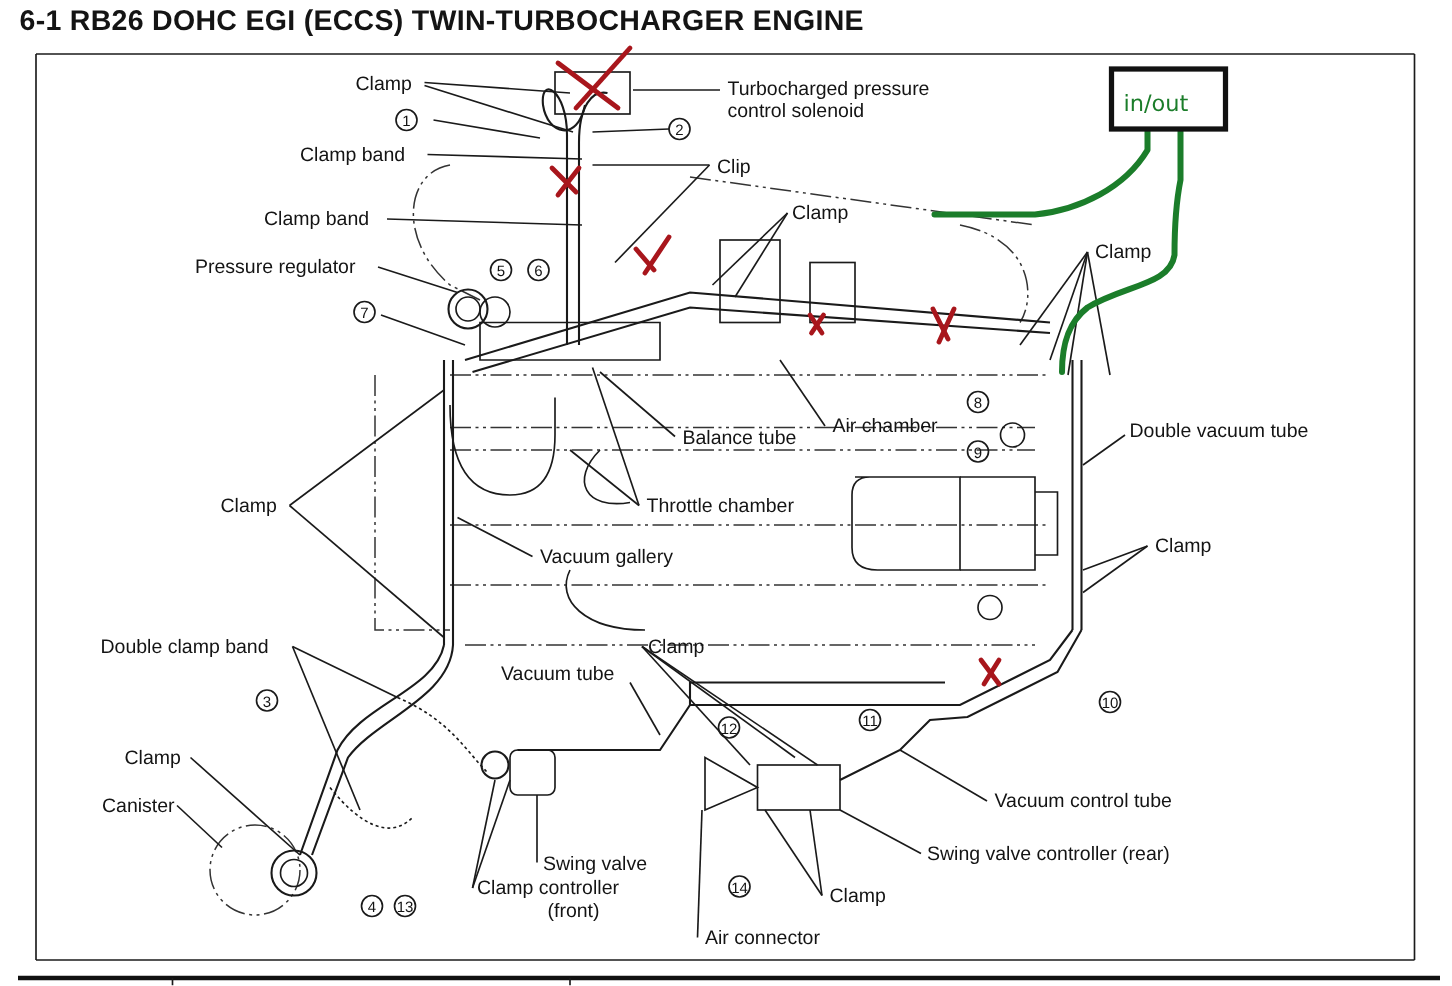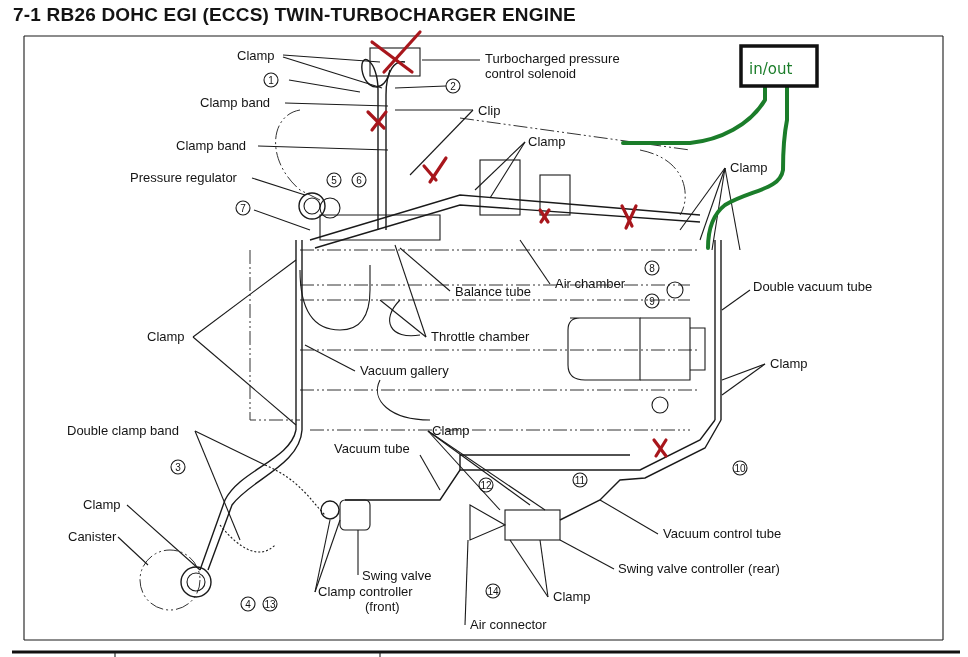--- a/index.html
+++ b/index.html
@@ -14,21 +14,21 @@
   .thk { stroke: #1a1a1a; stroke-width: 1.4; fill: none; }
   .dash { stroke: #333; stroke-width: 1; fill: none; stroke-dasharray: 14 3 2 3 2 3; }
   .redx { stroke: #a8161c; stroke-width: 3.2; fill: none; stroke-linecap: round; }
   .green { stroke: #1b7d2a; stroke-width: 4; fill: none; stroke-linecap: round; stroke-linejoin: round; }
   .inout-box { stroke: #111; stroke-width: 3.5; fill: #fff; }
   .inout-text { font-family: "DejaVu Sans", "Liberation Sans", sans-serif; font-size: 15px; fill: #1b7d2a; }
 </style>
 </head>
 <body>
 
-<div class="title">7-1  RB26 DOHC EGI (ECCS) TWIN-TURBOCHARGER ENGINE</div>
+<div class="title">6-1  RB26 DOHC EGI (ECCS) TWIN-TURBOCHARGER ENGINE</div>
 
 <svg class="diagram" width="968" height="657" viewBox="0 0 968 657">
 
   <g>
     <line x1="24" y1="36" x2="943" y2="36" class="ln"></line>
     <line x1="24" y1="36" x2="24" y2="640" class="ln"></line>
     <line x1="943" y1="36" x2="943" y2="640" class="ln"></line>
     <line x1="24" y1="640" x2="943" y2="640" class="ln"></line>
     <line x1="12" y1="652" x2="960" y2="652" stroke="#111" stroke-width="3"></line>
     <line x1="115" y1="652" x2="115" y2="657" class="ln"></line>

